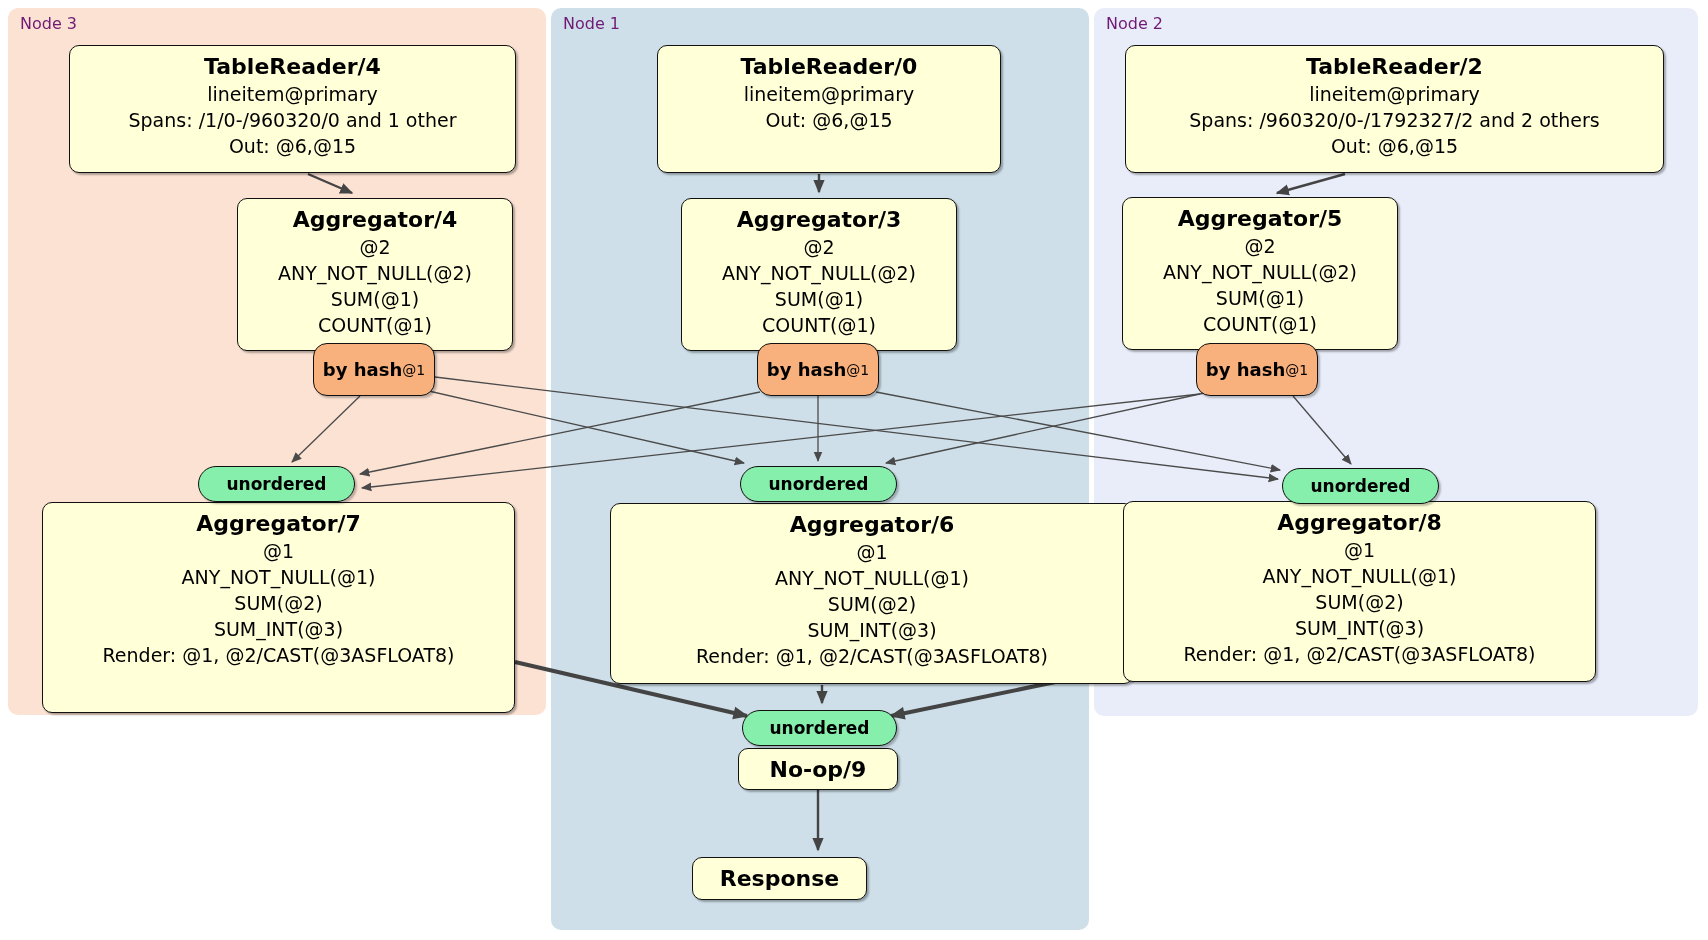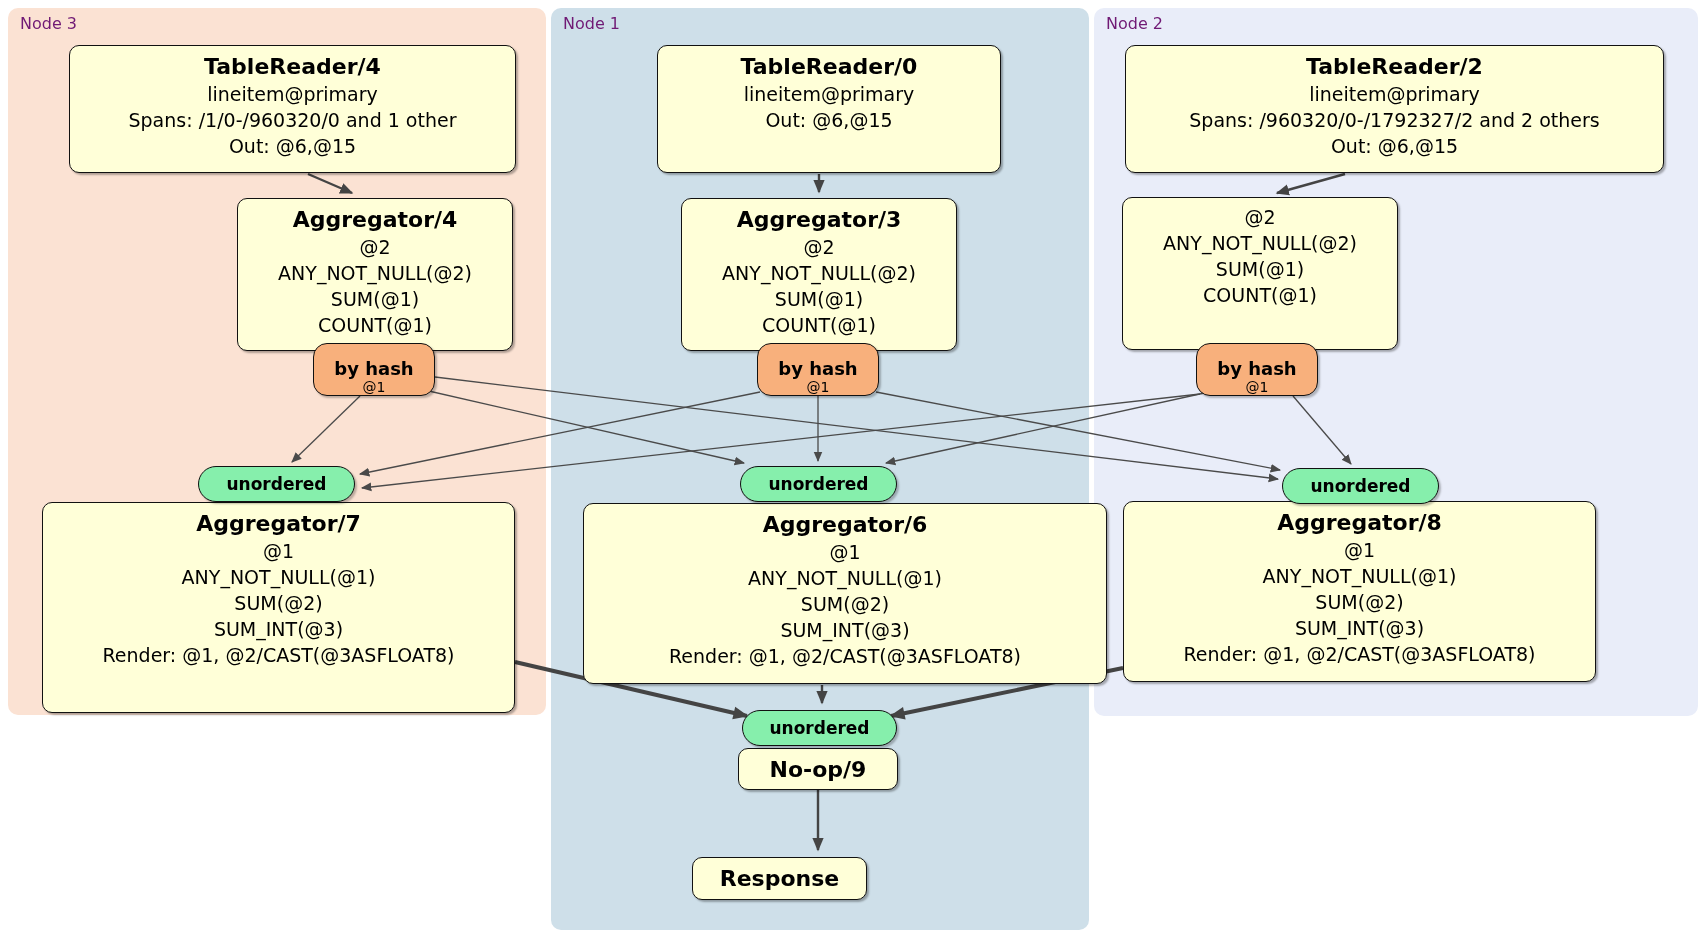--- a/index.html
+++ b/index.html
@@ -19,21 +19,21 @@
 
   .box{position:absolute;z-index:3;background:#ffffd8;border:1.6px solid #111;
        border-radius:10px;box-shadow:2px 2px 2px rgba(0,0,0,0.30);
        text-align:center;box-sizing:border-box;padding-top:6px;overflow:hidden;}
   .box .title{font-size:22px;font-weight:bold;line-height:29px;white-space:nowrap;}
   .box .line{font-size:19px;line-height:26px;white-space:nowrap;}
   .box.small{display:flex;align-items:center;justify-content:center;padding:12px;}
 
   .router{position:absolute;z-index:4;background:#f8b07c;border:1.6px solid #111;
           border-radius:14px;box-shadow:2px 2px 2px rgba(0,0,0,0.25);
-          display:flex;flex-direction:column;align-items:center;justify-content:flex-end;
+          display:flex;flex-direction:row;align-items:center;justify-content:center;
           box-sizing:border-box;}
   .router-label{font-size:18px;font-weight:bold;line-height:21px;}
   .router-sub{font-size:14px;line-height:16px;}
 
   .sync{position:absolute;z-index:4;background:#86efac;border:1.6px solid #111;
         border-radius:18px;box-shadow:2px 2px 2px rgba(0,0,0,0.25);
         display:flex;align-items:center;justify-content:center;box-sizing:border-box;}
   .sync span{font-size:17px;font-weight:bold;}
 </style>
 </head>
@@ -111,20 +111,21 @@
     <div class="line">COUNT(@1)</div>
   </div>
   <div class="box" style="left:681px;top:198px;width:276px;height:153px;">
     <div class="title">Aggregator/3</div>
     <div class="line">@2</div>
     <div class="line">ANY_NOT_NULL(@2)</div>
     <div class="line">SUM(@1)</div>
     <div class="line">COUNT(@1)</div>
   </div>
   <div class="box" style="left:1122px;top:197px;width:276px;height:153px;">
+    <div class="title">Aggregator/5</div>
     <div class="line">@2</div>
     <div class="line">ANY_NOT_NULL(@2)</div>
     <div class="line">SUM(@1)</div>
     <div class="line">COUNT(@1)</div>
   </div>
 
   <div class="router" style="left:313px;top:343px;width:122px;height:53px;">
     <div class="router-label">by hash</div>
     <div class="router-sub">@1</div>
   </div>
@@ -148,21 +149,21 @@
   </div>
 
   <div class="box" style="left:42px;top:502px;width:473px;height:211px;">
     <div class="title">Aggregator/7</div>
     <div class="line">@1</div>
     <div class="line">ANY_NOT_NULL(@1)</div>
     <div class="line">SUM(@2)</div>
     <div class="line">SUM_INT(@3)</div>
     <div class="line">Render: @1, @2/CAST(@3ASFLOAT8)</div>
   </div>
-  <div class="box" style="left:583px;top:503px;width:524px;height:181px;">
+  <div class="box" style="left:610px;top:503px;width:524px;height:181px;">
     <div class="title">Aggregator/6</div>
     <div class="line">@1</div>
     <div class="line">ANY_NOT_NULL(@1)</div>
     <div class="line">SUM(@2)</div>
     <div class="line">SUM_INT(@3)</div>
     <div class="line">Render: @1, @2/CAST(@3ASFLOAT8)</div>
   </div>
   <div class="box" style="left:1123px;top:501px;width:473px;height:181px;">
     <div class="title">Aggregator/8</div>
     <div class="line">@1</div>

